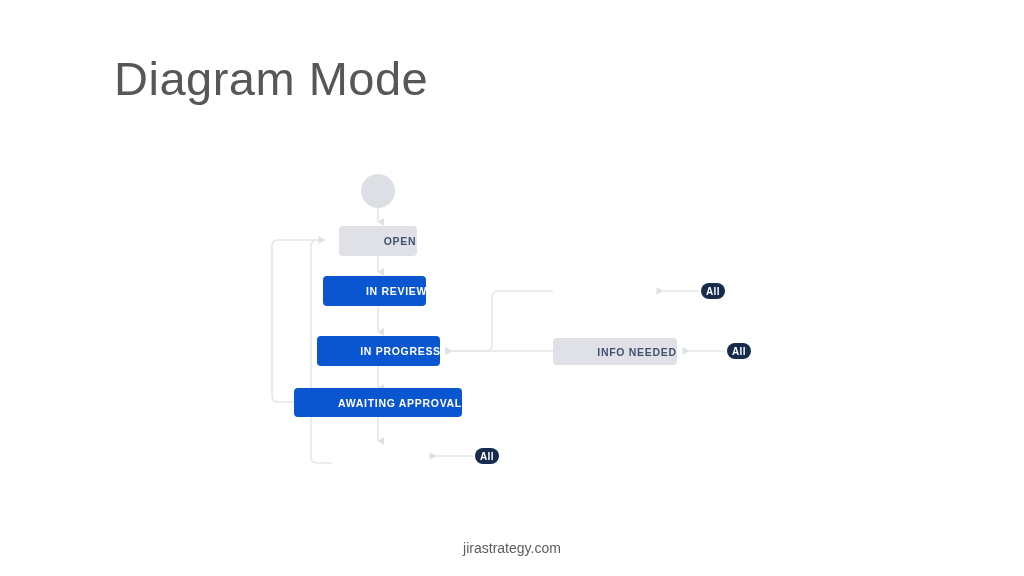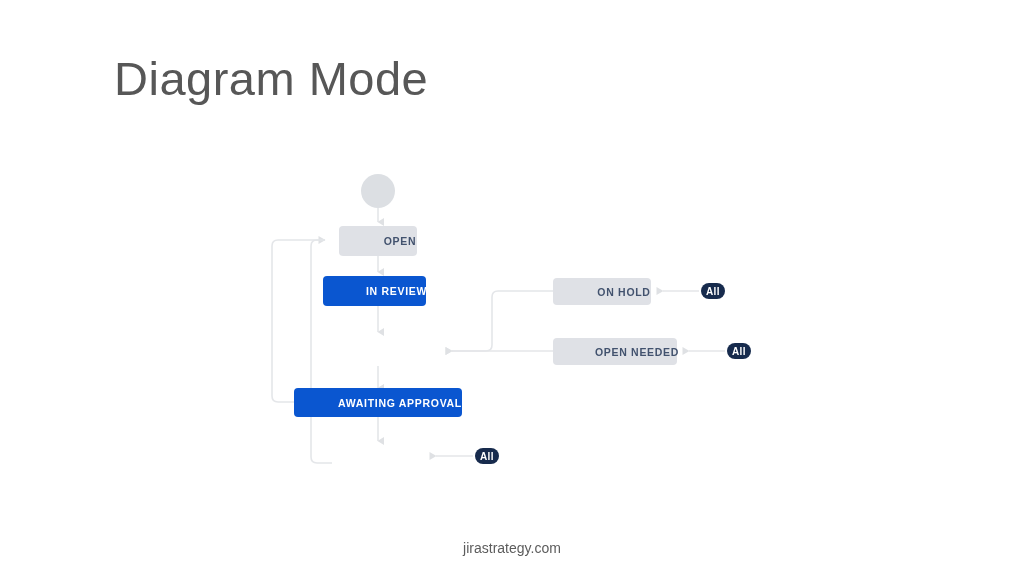--- a/index.html
+++ b/index.html
@@ -157,27 +157,27 @@
       <path d="M 473 456 L 436 456" marker-end="url(#arrow-left)"></path>
     </g>
   </svg>
 
   <div class="start-node" style="left:361px; top:174px;"></div>
 
   <div class="node node-grey" style="left:339px; top:226px; width:78px; height:30px;">OPEN</div>
 
   <div class="node node-blue" style="left:323px; top:276px; width:103px; height:30px;">IN REVIEW</div>
 
+  <div class="node node-blue" style="left:317px; top:336px; width:123px; height:30px;">IN PROGRESS</div>
 
   <div class="node node-blue" style="left:294px; top:388px; width:168px; height:29px;">AWAITING APPROVAL</div>
 
 
-  <div class="node node-grey" style="left:553px; top:278px; width:98px; height:27px;">ON HOLD</div>
 
-  <div class="node node-grey" style="left:553px; top:338px; width:124px; height:27px;">OPEN NEEDED</div>
+  <div class="node node-grey" style="left:553px; top:338px; width:124px; height:27px;">INFO NEEDED</div>
 
   <div class="badge" style="left:701px; top:283px; width:24px; height:16px;">All</div>
 
   <div class="badge" style="left:727px; top:343px; width:24px; height:16px;">All</div>
 
   <div class="badge" style="left:475px; top:448px; width:24px; height:16px;">All</div>
 
 </div>
 
 <div class="footer">jirastrategy.com</div>

